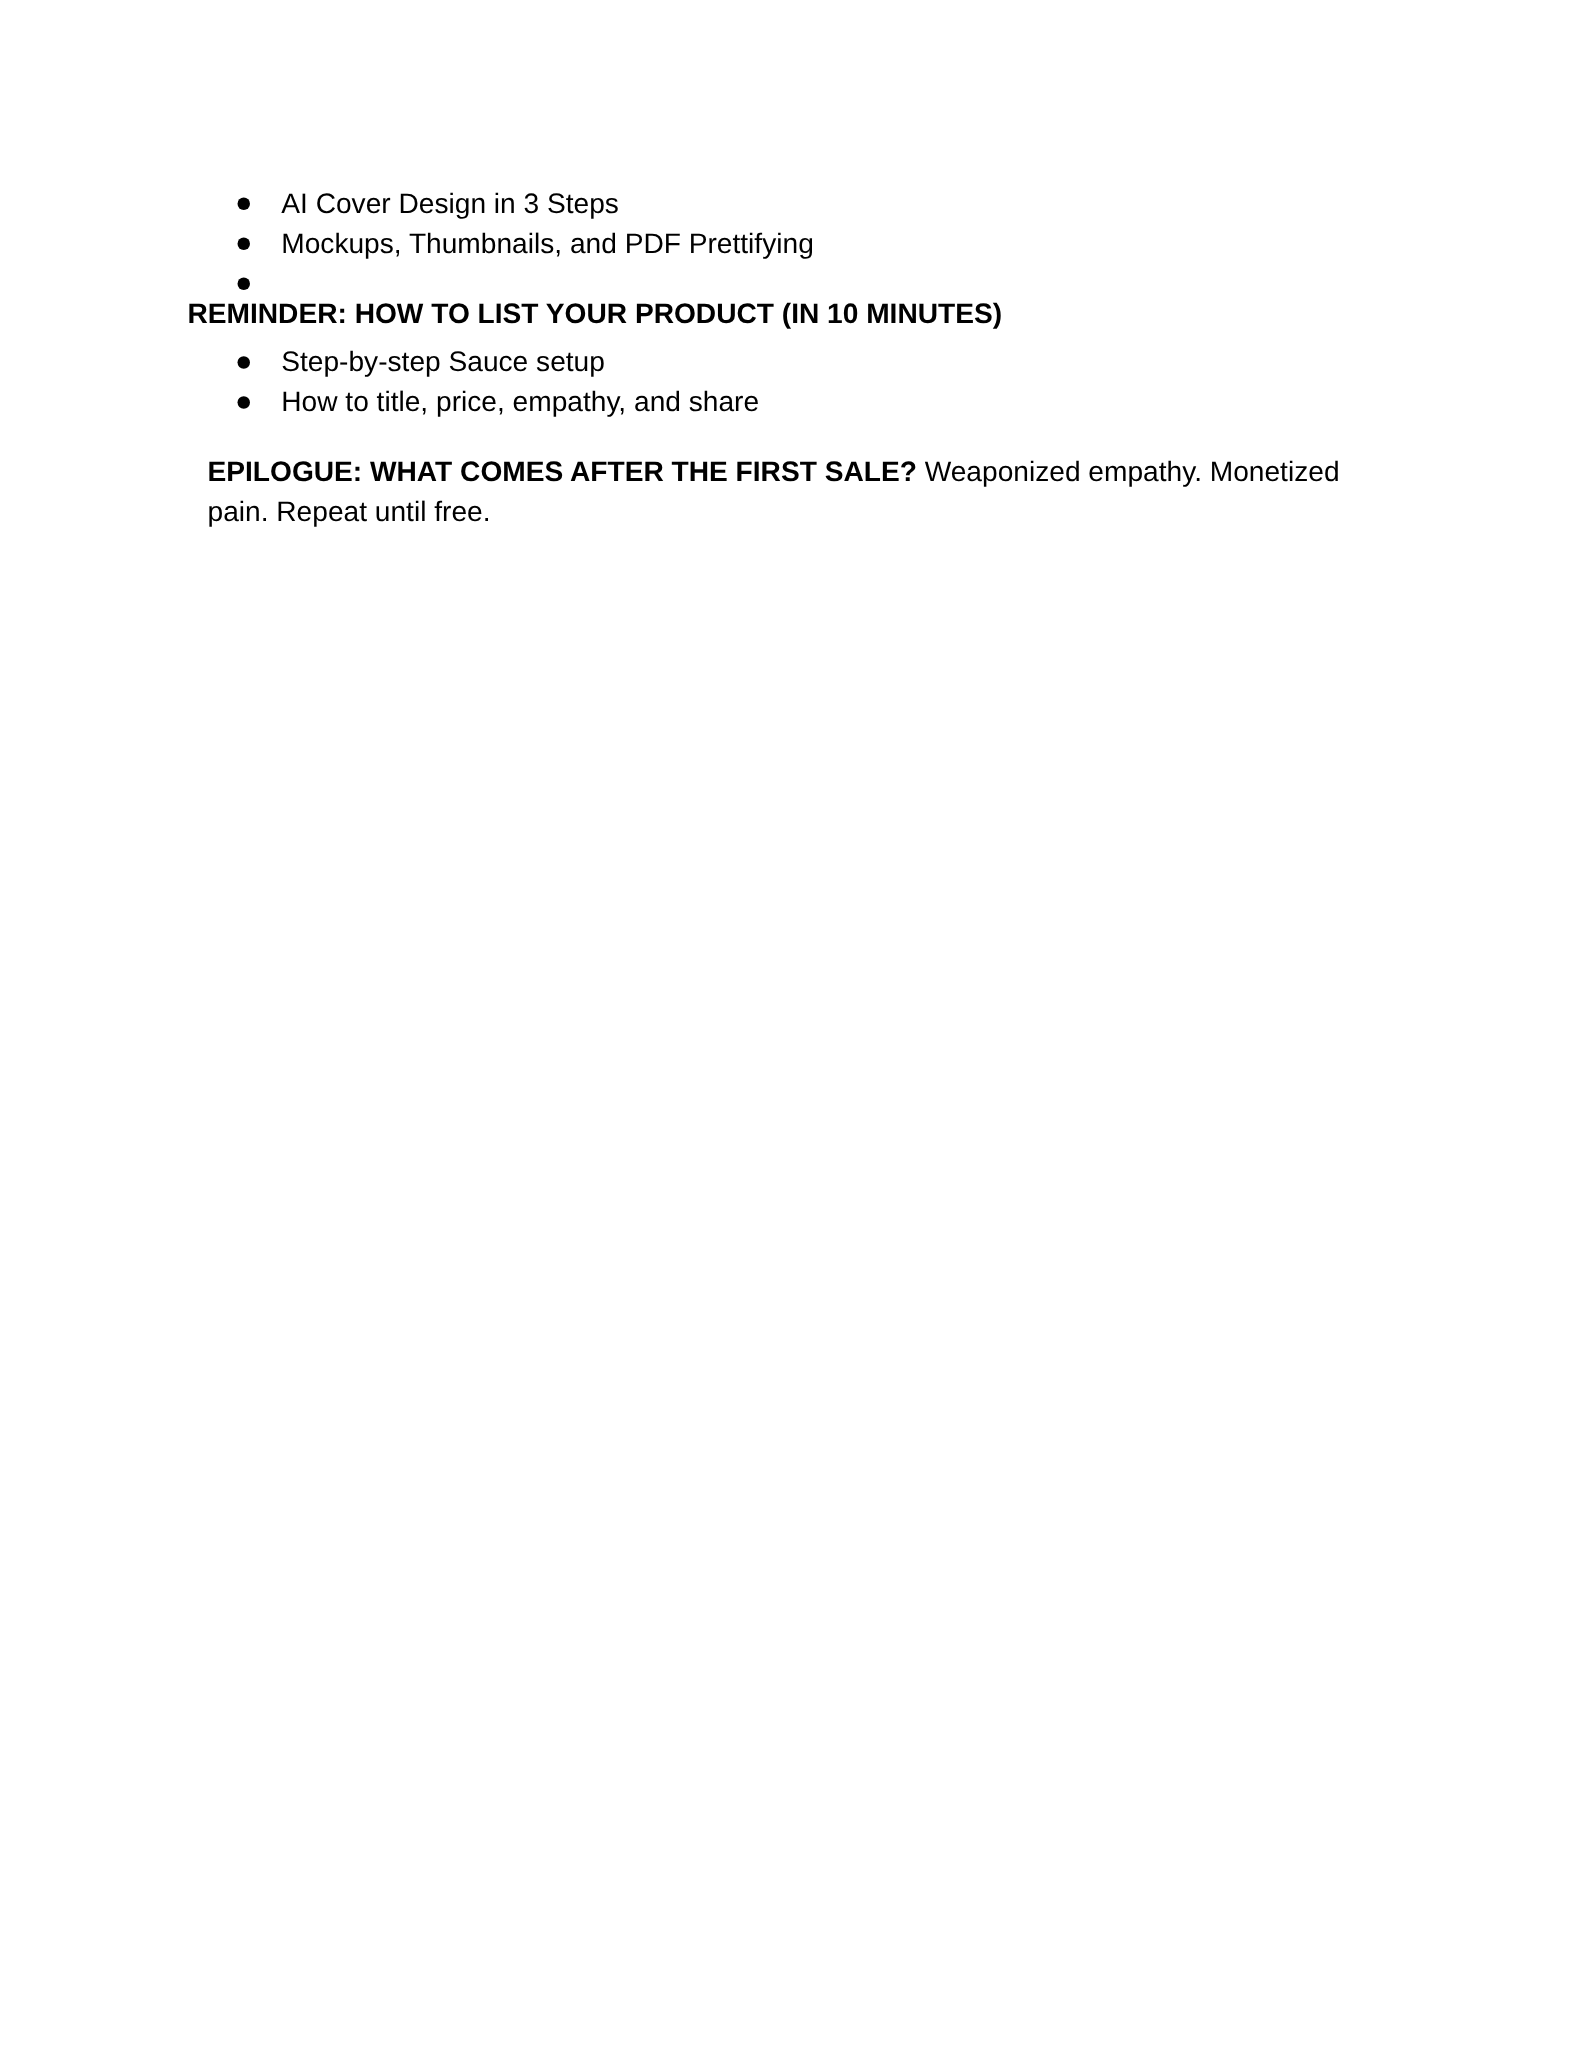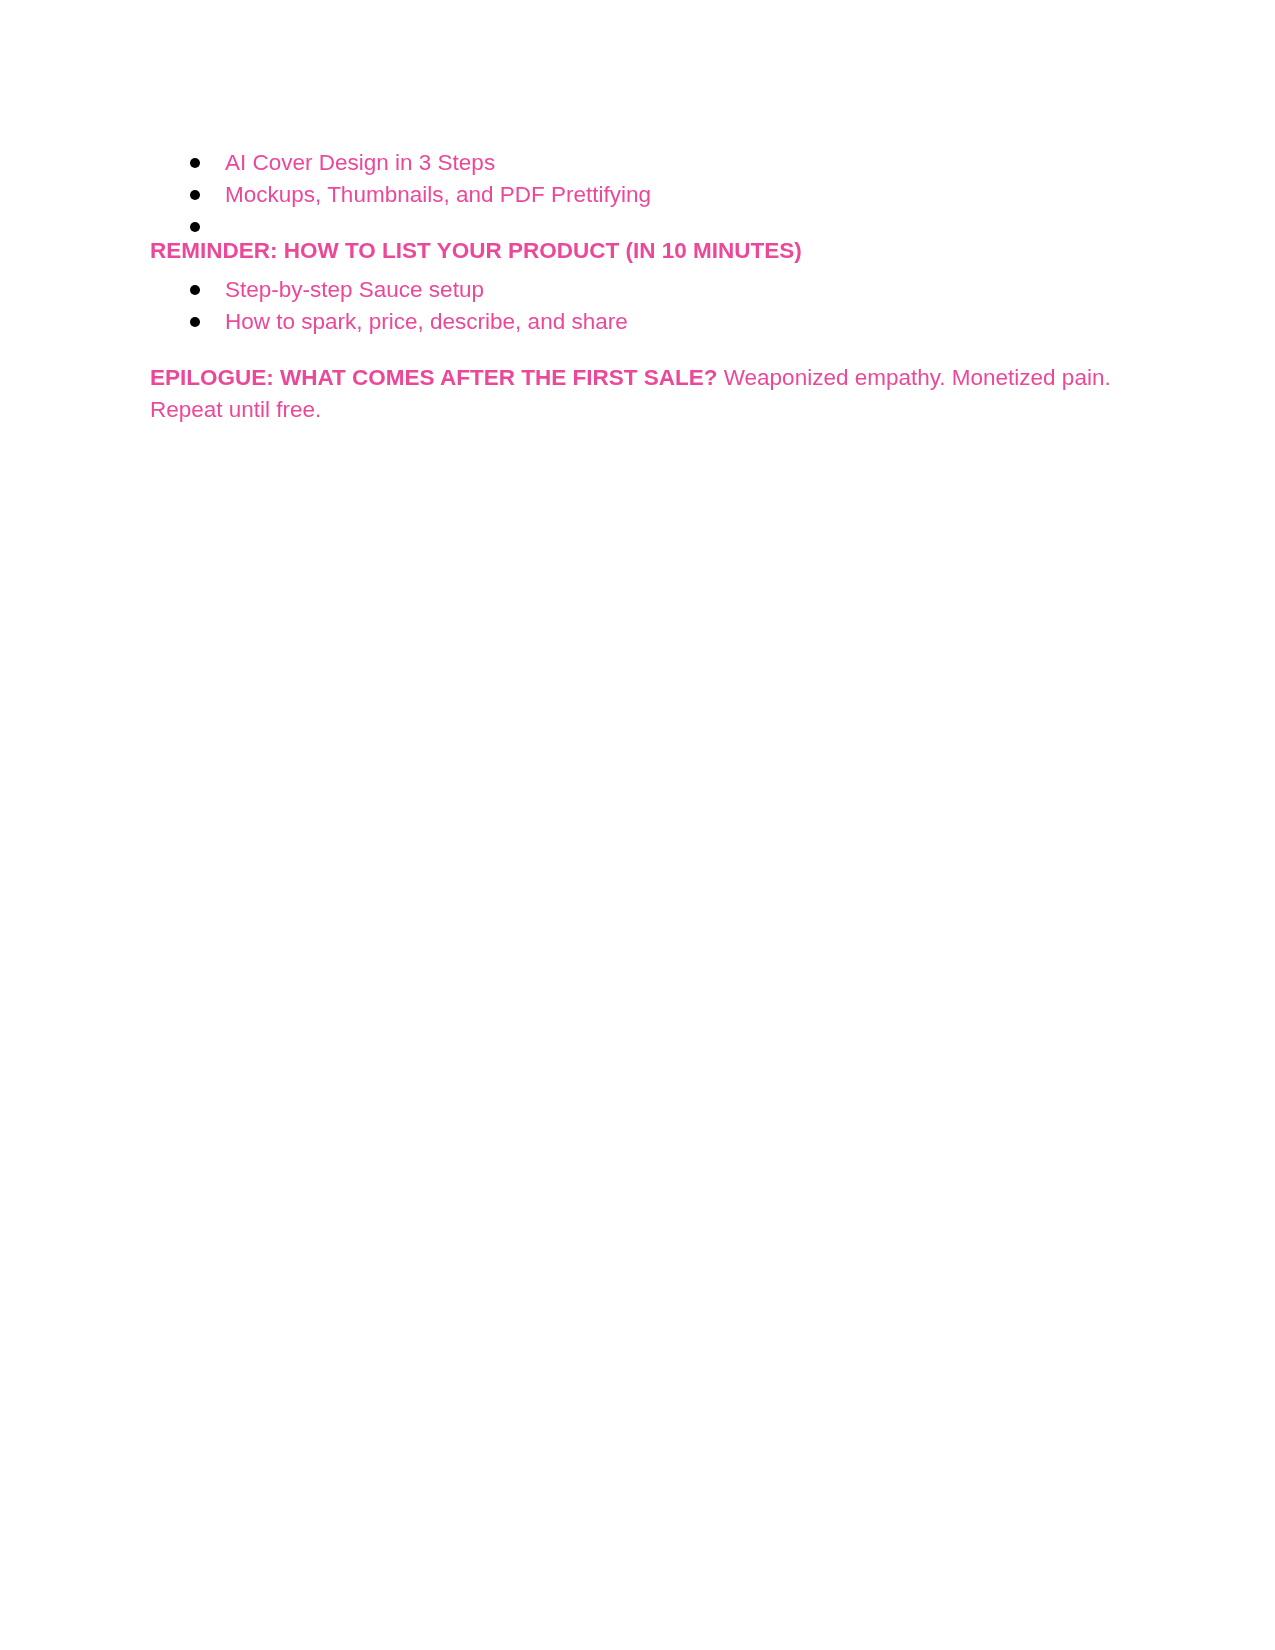--- a/index.html
+++ b/index.html
@@ -8,21 +8,21 @@
     background: #ffffff;
   }
   .page {
     position: relative;
     width: 1275px;
     height: 1650px;
     margin: 0 auto;
     background: #ffffff;
     box-sizing: border-box;
     padding: 147px 150px 0 150px;
-    color: #ec4899;
+    color: #000000;
     font-family: "Liberation Sans", sans-serif;
     font-size: 22.5px;
     line-height: 32px;
     overflow: hidden;
   }
   ul.bullet-list {
     list-style: none;
     margin: 0 0 24px 0;
     padding: 0;
   }
@@ -37,40 +37,40 @@
     width: 10px;
     height: 10px;
     border-radius: 50%;
     background: #000000;
   }
   p.heading {
     margin: 0 0 7px 0;
     font-weight: bold;
   }
   p.para {
-    margin: 0 0 24px 0;
+    margin: 0 0 24px 16px;
   }
   .bold {
     font-weight: bold;
   }
 </style>
 </head>
 <body>
 
 <div class="page">
 
   <ul class="bullet-list">
       <li><span class="bullet"></span><span>AI Cover Design in 3 Steps</span></li>
       <li><span class="bullet"></span><span>Mockups, Thumbnails, and PDF Prettifying</span></li>
       <li><span class="bullet"></span></li>
     </ul>
 
   <p class="heading">REMINDER: HOW TO LIST YOUR PRODUCT (IN 10 MINUTES)</p>
 
   <ul class="bullet-list">
       <li><span class="bullet"></span><span>Step-by-step Sauce setup</span></li>
-      <li><span class="bullet"></span><span>How to spark, price, describe, and share</span></li>
+      <li><span class="bullet"></span><span>How to title, price, empathy, and share</span></li>
     </ul>
 
   <p class="para"><span class="bold">EPILOGUE: WHAT COMES AFTER THE FIRST SALE?</span><span> Weaponized empathy. Monetized pain. Repeat until free.</span></p>
 
 
 </div>
 
 </body></html>

